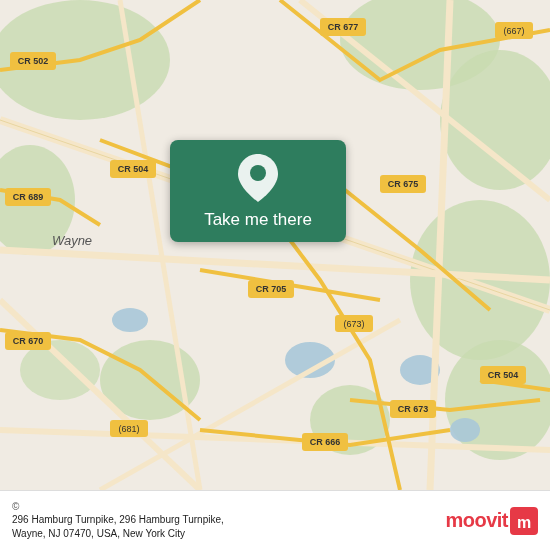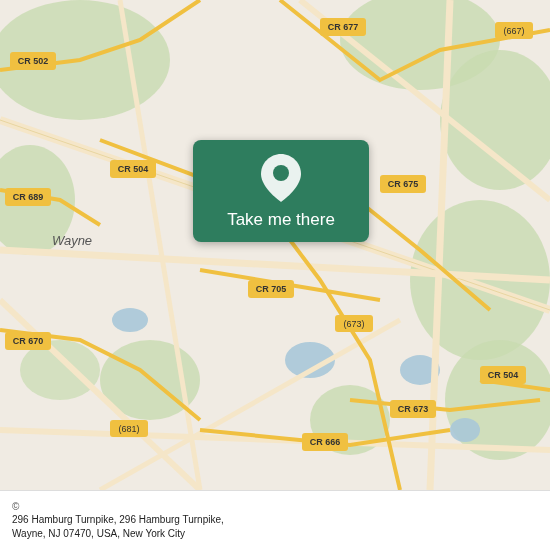--- a/index.html
+++ b/index.html
@@ -23,21 +23,21 @@
     #map-svg {
       width: 100%;
       height: 100%;
       position: absolute;
       top: 0; left: 0;
     }
 
     #overlay-button {
       position: absolute;
       top: 140px;
-      left: 193px;
+      left: 170px;
       width: 176px;
       background-color: #2e7d5e;
       border-radius: 8px;
       display: flex;
       flex-direction: column;
       align-items: center;
       padding: 14px 16px 12px;
       cursor: pointer;
       box-shadow: 0 2px 8px rgba(0,0,0,0.3);
     }
@@ -215,13 +215,20 @@
 </div>
 
 <div id="bottom-bar">
   <div id="bottom-info">
     <div id="openstreetmap-credit">
       <span class="copyright-symbol">©</span>
     </div>
     <div id="address-text" style="font-size:10px; color:#222; line-height:1.35; white-space:pre-line;">296 Hamburg Turnpike, 296 Hamburg Turnpike,
 Wayne, NJ 07470, USA, New York City</div>
   </div>
+  <div id="moovit-logo">
+    <span class="moovit-text">moovit</span>
+    <svg width="28" height="28" viewBox="0 0 28 28" style="margin-left:2px;">
+      <rect width="28" height="28" rx="4" fill="#e63946"></rect>
+      <text x="14" y="21" text-anchor="middle" font-size="16" fill="white" font-weight="bold">m</text>
+    </svg>
+  </div>
 </div>
 
 </body></html>

